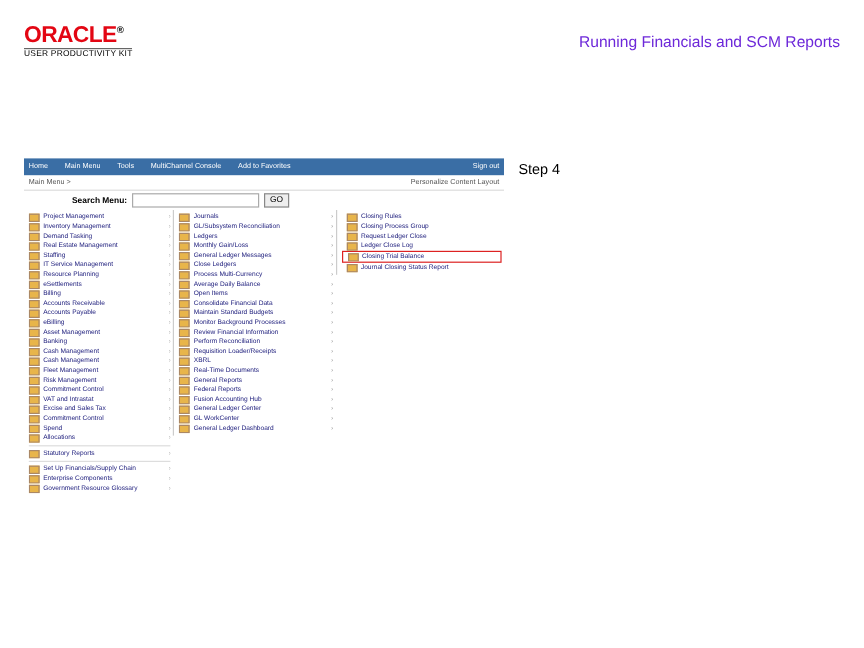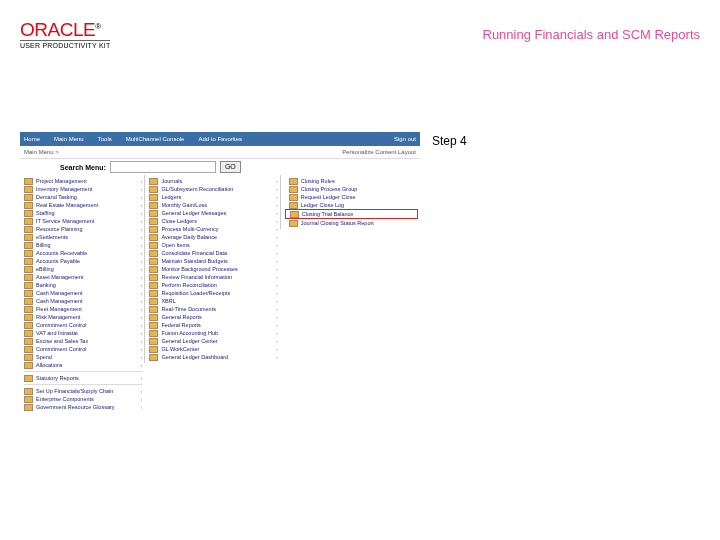--- a/index.html
+++ b/index.html
@@ -1,23 +1,23 @@
 <!DOCTYPE html>
 <html><head>
 <meta charset="utf-8">
 <style>
   html,body{margin:0;padding:0;font-family:Arial,Helvetica,sans-serif;background:#fff;color:#000}
   body{width:720px;height:540px;position:relative}
   
   .upk-head{position:absolute;left:20px;top:14px;right:20px;height:40px;display:flex;align-items:center;justify-content:space-between}
   .brand{display:flex;flex-direction:column;line-height:1}
-  .brand-top{color:#e30613;font-weight:400;font-size:19px;letter-spacing:-.5px}
+  .brand-top{color:#e30613;font-weight:700;font-size:19px;letter-spacing:-.5px}
   .brand-top small{color:#000;font-size:8px;vertical-align:super}
   .brand-sub{font-size:7px;letter-spacing:.2px;color:#000;border-top:1px solid #666;margin-top:1px;padding-top:1px}
-  .title{font-size:13px;color:#ec4899}
+  .title{font-size:13px;color:#6d28d9}
   
   .instr{position:absolute;left:432px;top:132px;font-size:12px;line-height:1.6}
   .instr .step{margin-bottom:34px}
   
   .app{position:absolute;left:20px;top:132px;width:400px}
   .topbar{height:14px;background:#3a6ea5;display:flex;align-items:center;font-size:6px;color:#fff;padding:0 4px;gap:14px}
   .topbar span{white-space:nowrap}
   .topbar .spacer{flex:1}
   .topbar .signout{color:#fff}
   .crumb{height:8px;display:flex;align-items:center;font-size:6px;color:#555;padding:2px 4px;border-bottom:1px solid #ddd;justify-content:space-between}

